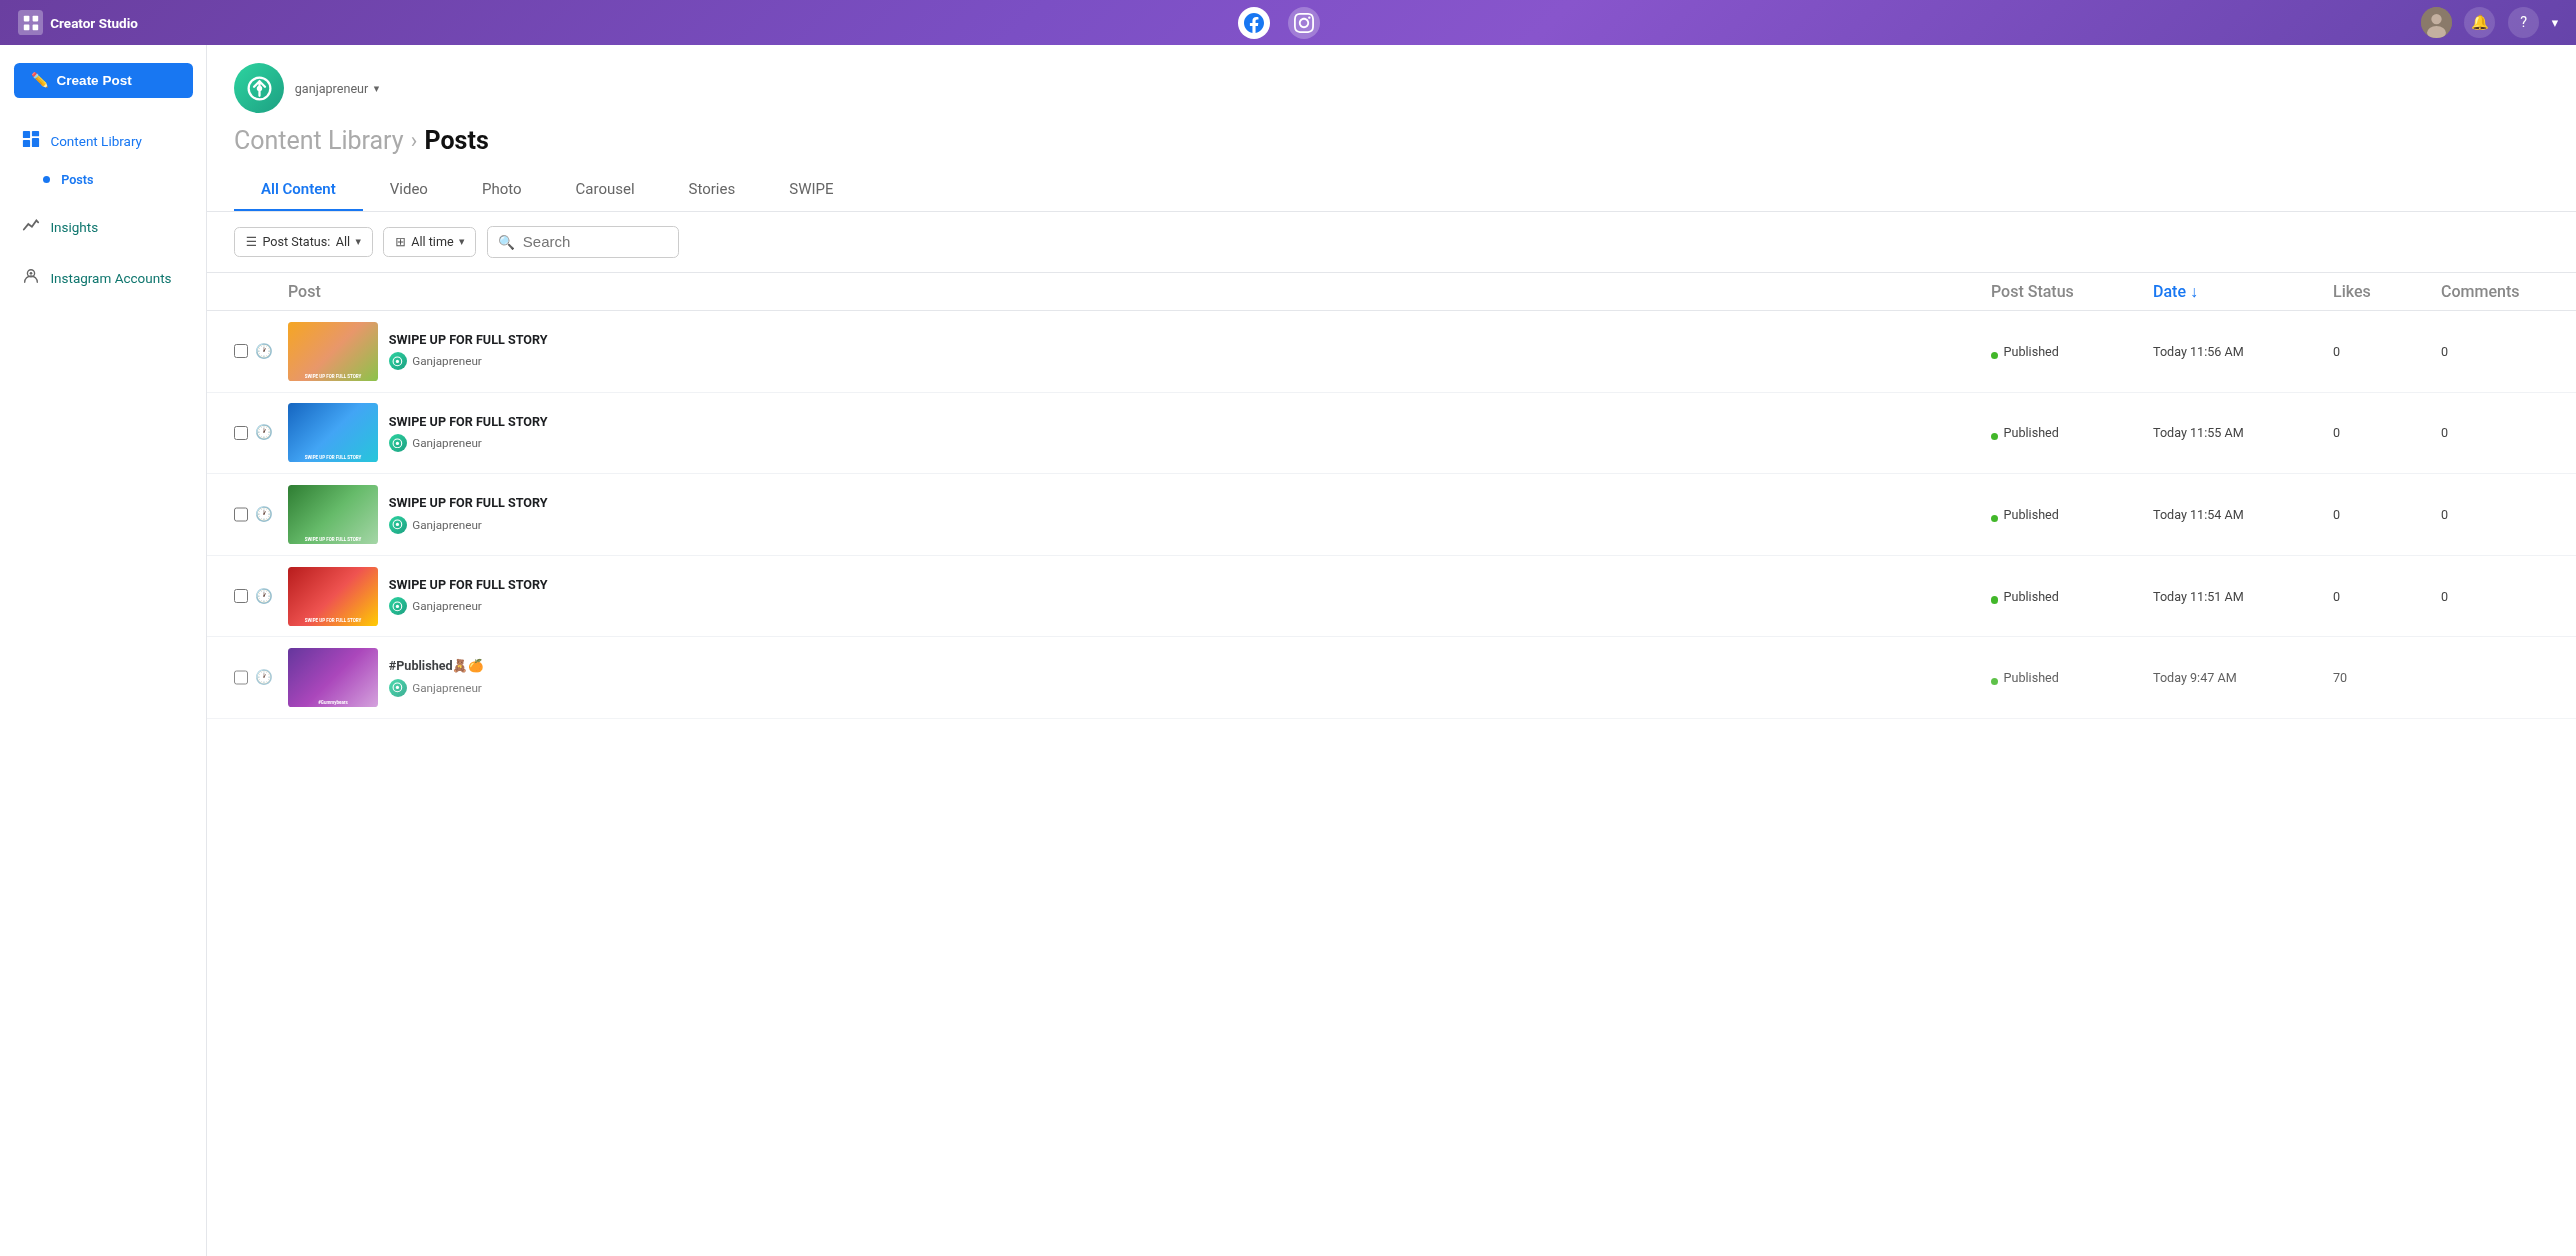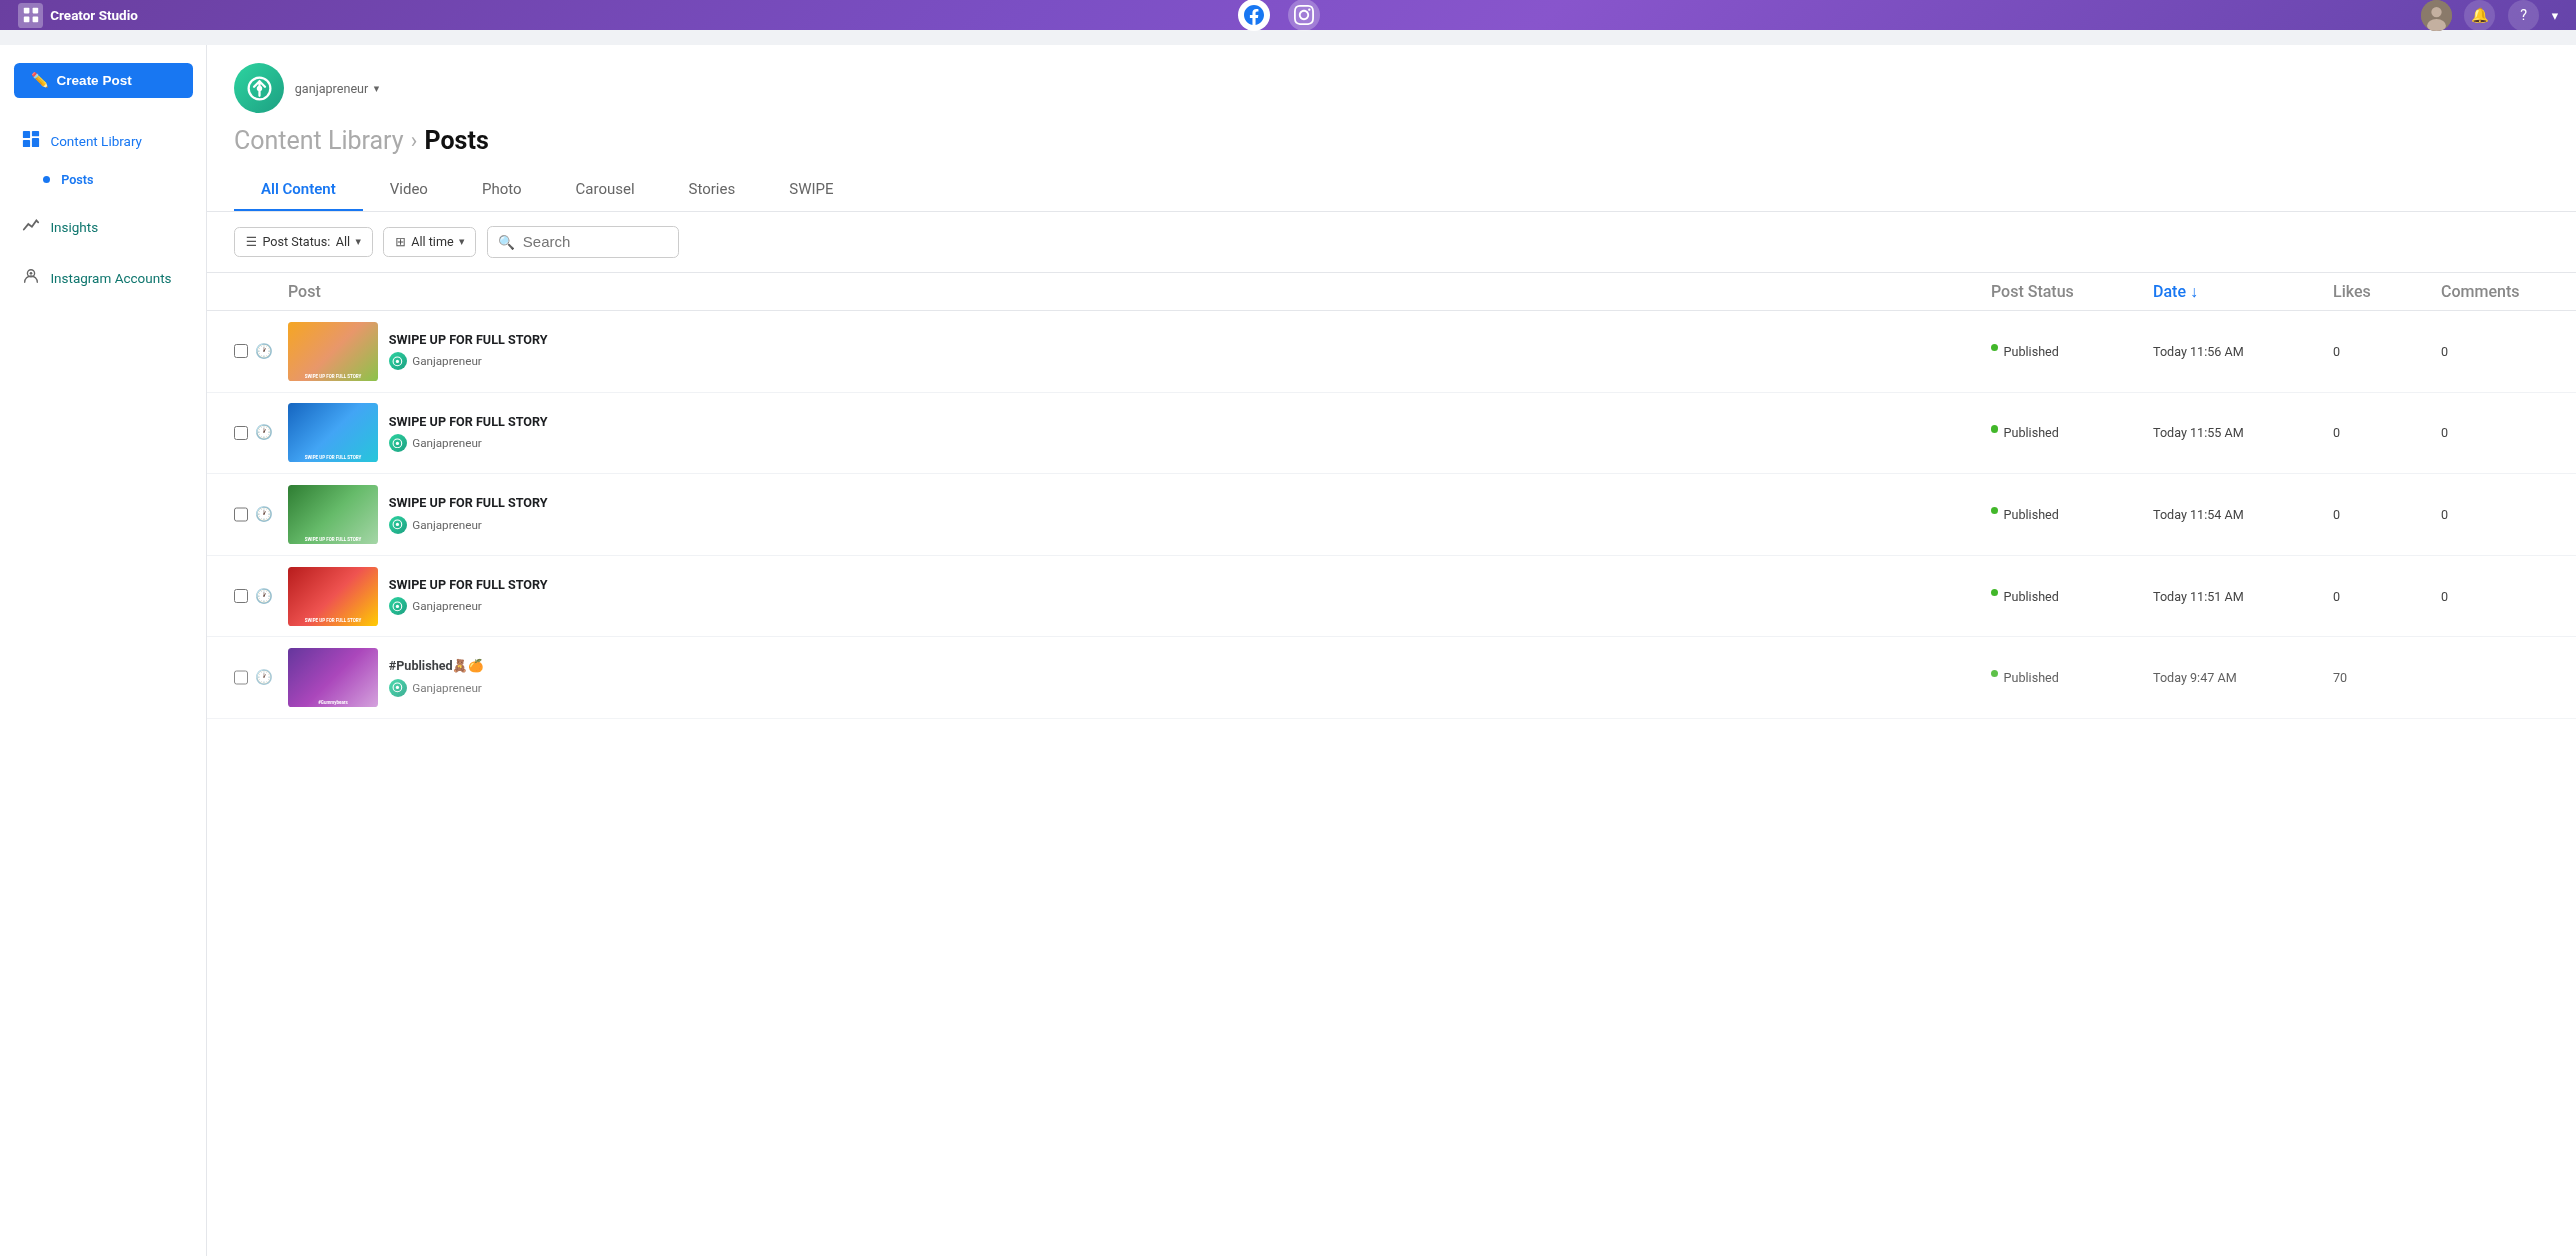--- a/index.html
+++ b/index.html
@@ -1,21 +1,21 @@
 <!DOCTYPE html>
 <html style="font-size:14.4px"><head>
   <meta charset="utf-8">
   <style>
     * { box-sizing: border-box; margin: 0; padding: 0; }
     body { font-family: -apple-system, BlinkMacSystemFont, 'Segoe UI', Roboto, Helvetica, Arial, sans-serif; background: #f0f2f5; }
 
     
     .top-nav {
       background: linear-gradient(135deg, #6a3fa0 0%, #7b4fc4 40%, #8855cc 60%, #6644aa 100%);
-      height: 30px;
+      height: 45px;
       display: flex;
       align-items: center;
       justify-content: space-between;
       padding: 0 18px;
       position: fixed;
       top: 0; left: 0; right: 0;
       z-index: 100;
     }
     .top-nav-left { display: flex; align-items: center; gap: 9px; }
     .top-nav-brand { display: flex; align-items: center; gap: 7.2px; color: white; font-weight: bold; font-size: 13.5px; }
@@ -83,21 +83,21 @@
     .row-clock { color: #aaa; font-size: 14.4px; cursor: pointer; }
     .post-cell { display: flex; align-items: center; gap: 10.8px; }
     .post-thumb { width: 90px; height: 59px; background: #e8e8e8; border-radius: 3.6px; overflow: hidden; display: flex; align-items: center; justify-content: center; flex-shrink: 0; }
     .post-thumb-inner { width: 100%; height: 100%; background: linear-gradient(135deg, #f5a623, #d4a017, #8bc34a); position: relative; }
     .post-info { display: flex; flex-direction: column; gap: 5.4px; }
     .post-title { font-size: 12.6px; font-weight: 700; color: #1c1e21; }
     .post-account { display: flex; align-items: center; gap: 5.4px; }
     .post-account-avatar { width: 18px; height: 18px; border-radius: 50%; background: linear-gradient(135deg, #2dd4a0, #1da082); display: flex; align-items: center; justify-content: center; flex-shrink: 0; }
     .post-account-avatar svg { width: 10.8px; height: 10.8px; fill: white; }
     .post-account-name { font-size: 11.7px; color: #666; }
-    .status-cell { display: flex; align-items: flex-start; gap: 5.4px; font-size: 12.6px; color: #444; }
+    .status-cell { display: flex; align-items: flex-end; gap: 5.4px; font-size: 12.6px; color: #444; }
     .status-dot { width: 7.2px; height: 7.2px; border-radius: 50%; background: #42b72a; flex-shrink: 0; }
     .date-cell { font-size: 12.6px; color: #444; }
     .count-cell { font-size: 12.6px; color: #444; }
 
     
     .thumb-1 { background: linear-gradient(135deg, #f5a623 0%, #e8976a 50%, #8bc34a 100%); }
     .thumb-2 { background: linear-gradient(135deg, #1565c0 0%, #42a5f5 50%, #26c6da 100%); }
     .thumb-3 { background: linear-gradient(135deg, #2e7d32 0%, #66bb6a 50%, #a5d6a7 100%); }
     .thumb-4 { background: linear-gradient(135deg, #b71c1c 0%, #ef5350 50%, #ffcc02 100%); }
     .thumb-partial { background: linear-gradient(135deg, #4a148c 0%, #9c27b0 50%, #ce93d8 100%); }

